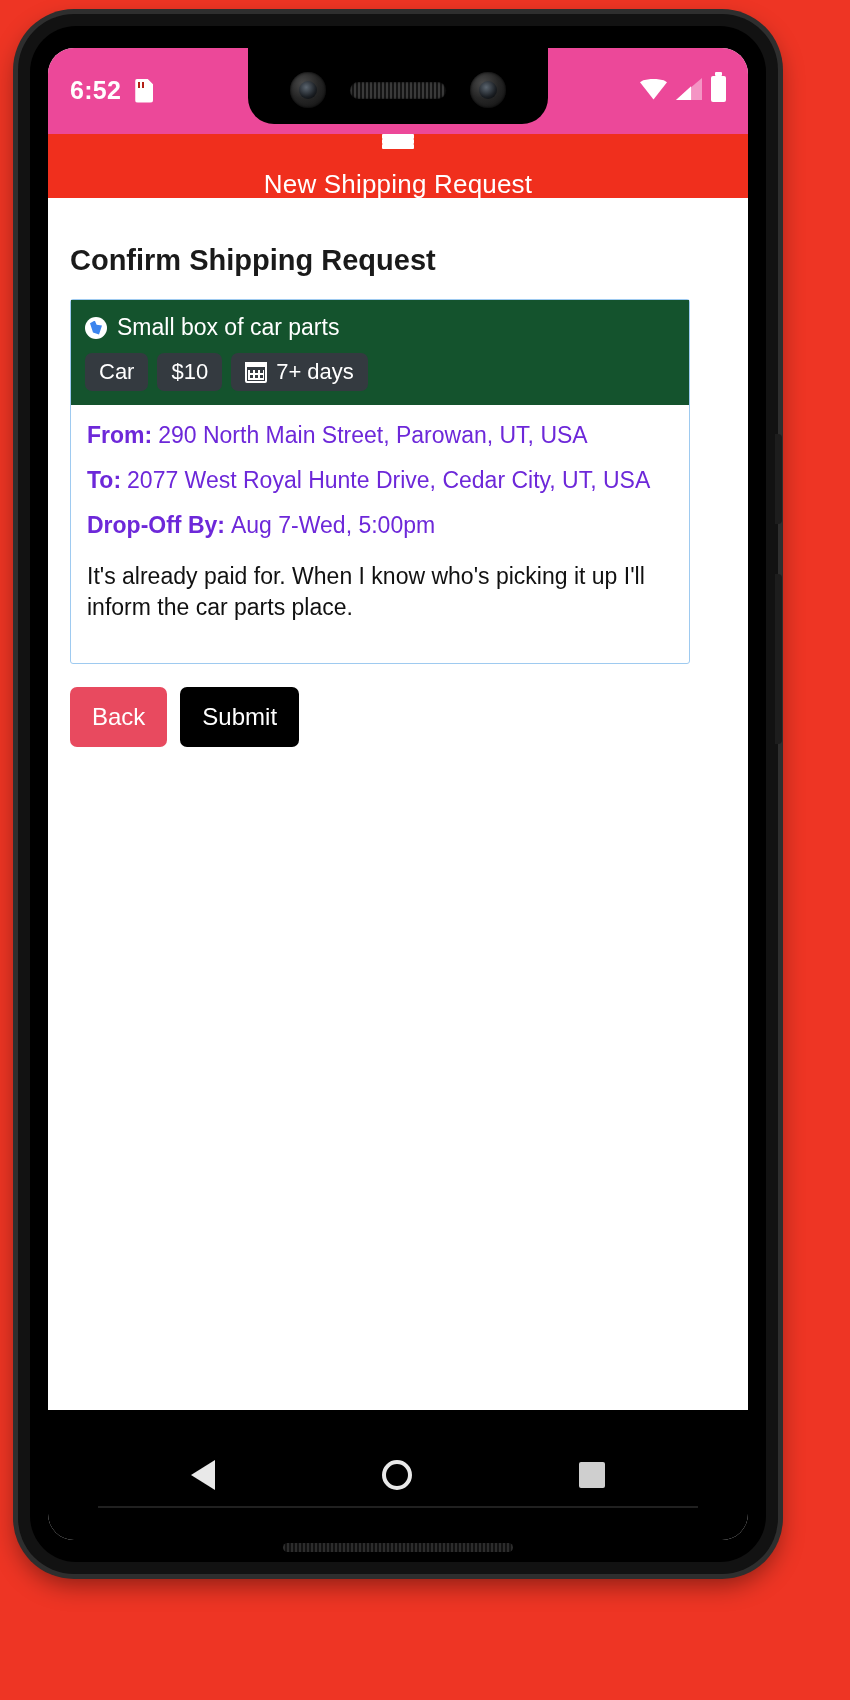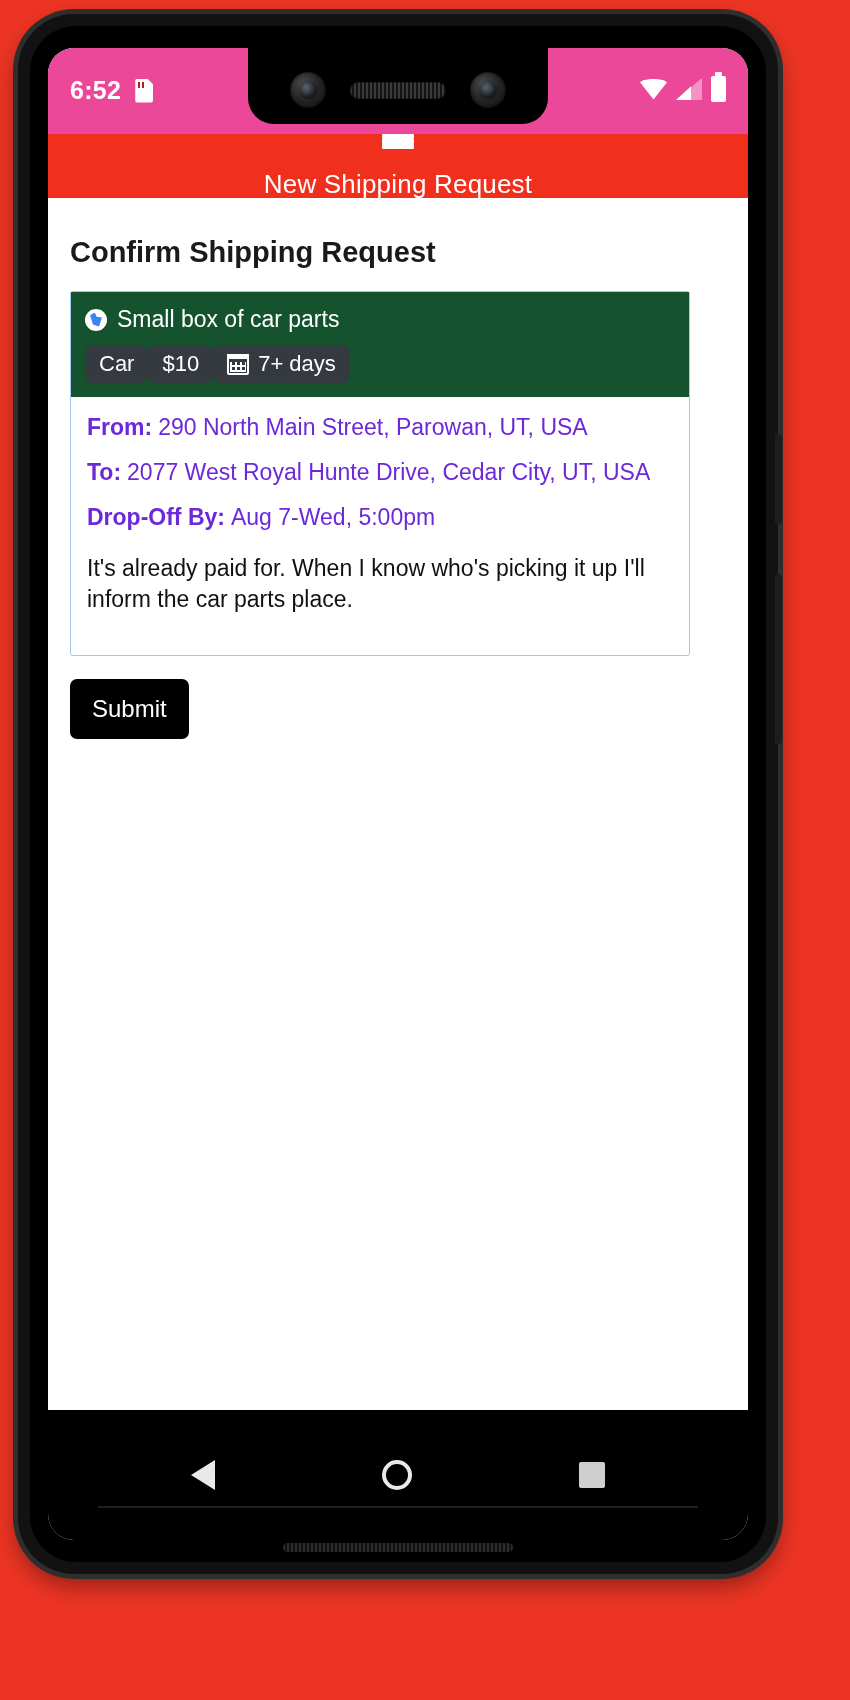--- a/index.html
+++ b/index.html
@@ -156,21 +156,21 @@
 
   
   .page {
     background: #fff;
     height: 1212px;
     padding: 22px 22px 0 22px;
     overflow: hidden;
   }
   .page-title {
     font-size: 29px; color: #1a1a1a;
-    margin: 16px 0 22px 0;
+    margin: 24px 0 22px 0;
   }
 
   
   .card {
     border: 1px solid #9ecaf0;
     border-radius: 3px;
     background: #fff;
     width: 620px;
   }
   .card-header {
@@ -185,21 +185,21 @@
   .globe-icon {
     width: 22px; height: 22px; border-radius: 50%;
     background: #fff; position: relative; flex: none;
   }
   .globe-icon::after {
     content: ""; position: absolute;
     left: 5px; top: 4px; width: 12px; height: 14px;
     background: #3d85ee;
     clip-path: polygon(0% 20%, 40% 0%, 55% 30%, 100% 35%, 75% 100%, 25% 85%);
   }
-  .badges { display: flex; align-items: center; }
+  .badges { display: flex; gap: 9px; align-items: center; }
   .badge {
     background: #343a40; color: #fff;
     border-radius: 7px;
     padding: 8px 14px;
     font-size: 22px;
     display: flex; align-items: center; gap: 9px;
     line-height: 1;
   }
   .cal-icon {
     width: 22px; height: 21px; position: relative; flex: none;
@@ -365,20 +365,21 @@
             <b>To:</b><span>2077 West Royal Hunte Drive, Cedar City, UT, USA</span>
           </div>
           <div class="detail-row">
             <b>Drop-Off By:</b><span>Aug 7-Wed, 5:00pm</span>
           </div>
           <div class="note">It's already paid for.  When I know who's picking it up I'll inform the car parts place.</div>
         </div>
       </div>
 
       <div class="actions">
+        <button class="btn btn-back">Back</button>
         <button class="btn btn-submit">Submit</button>
       </div>
     </div>
 
     <div class="navbar">
       <span class="nav-back"></span>
       <span class="nav-home"></span>
       <span class="nav-recents"></span>
     </div>
 

